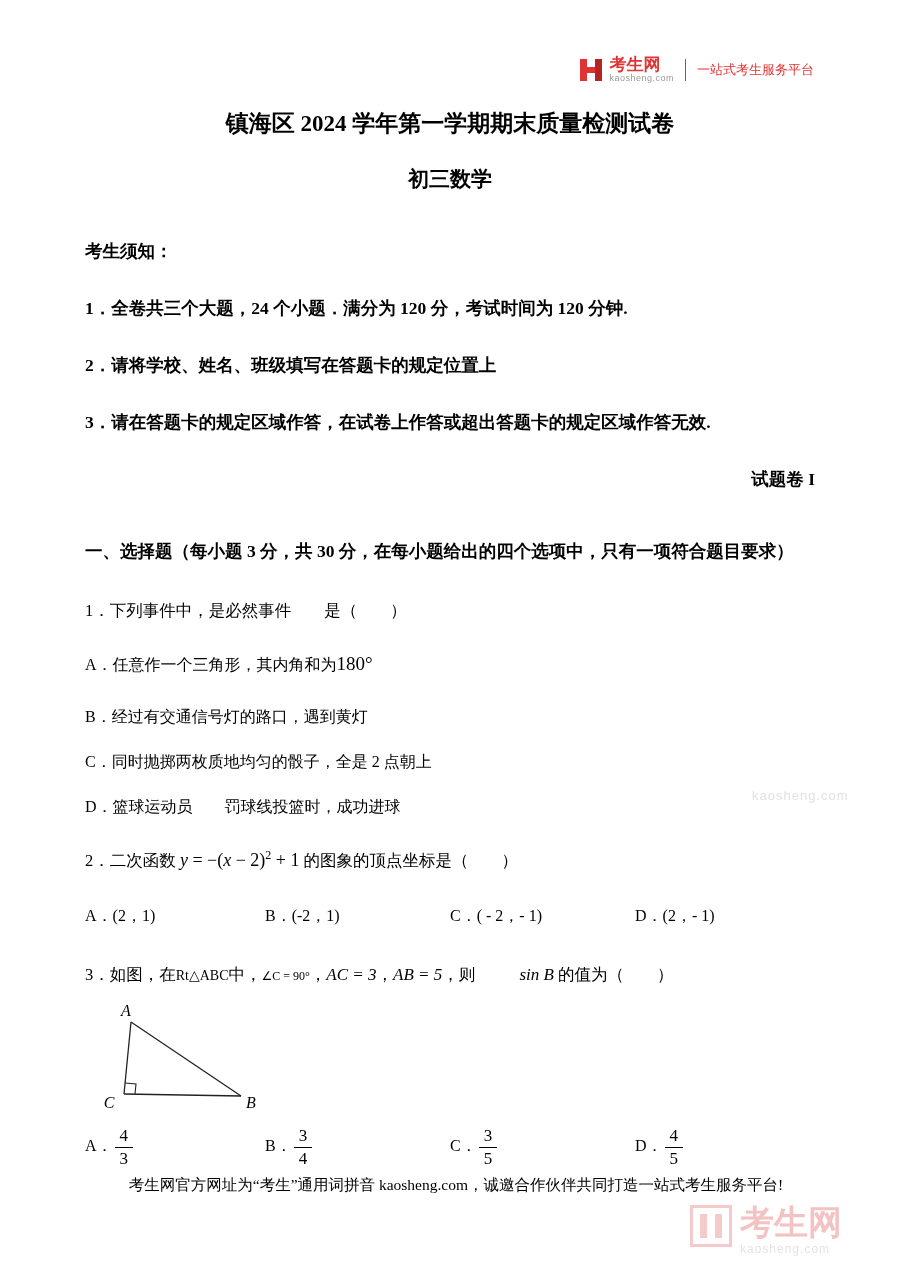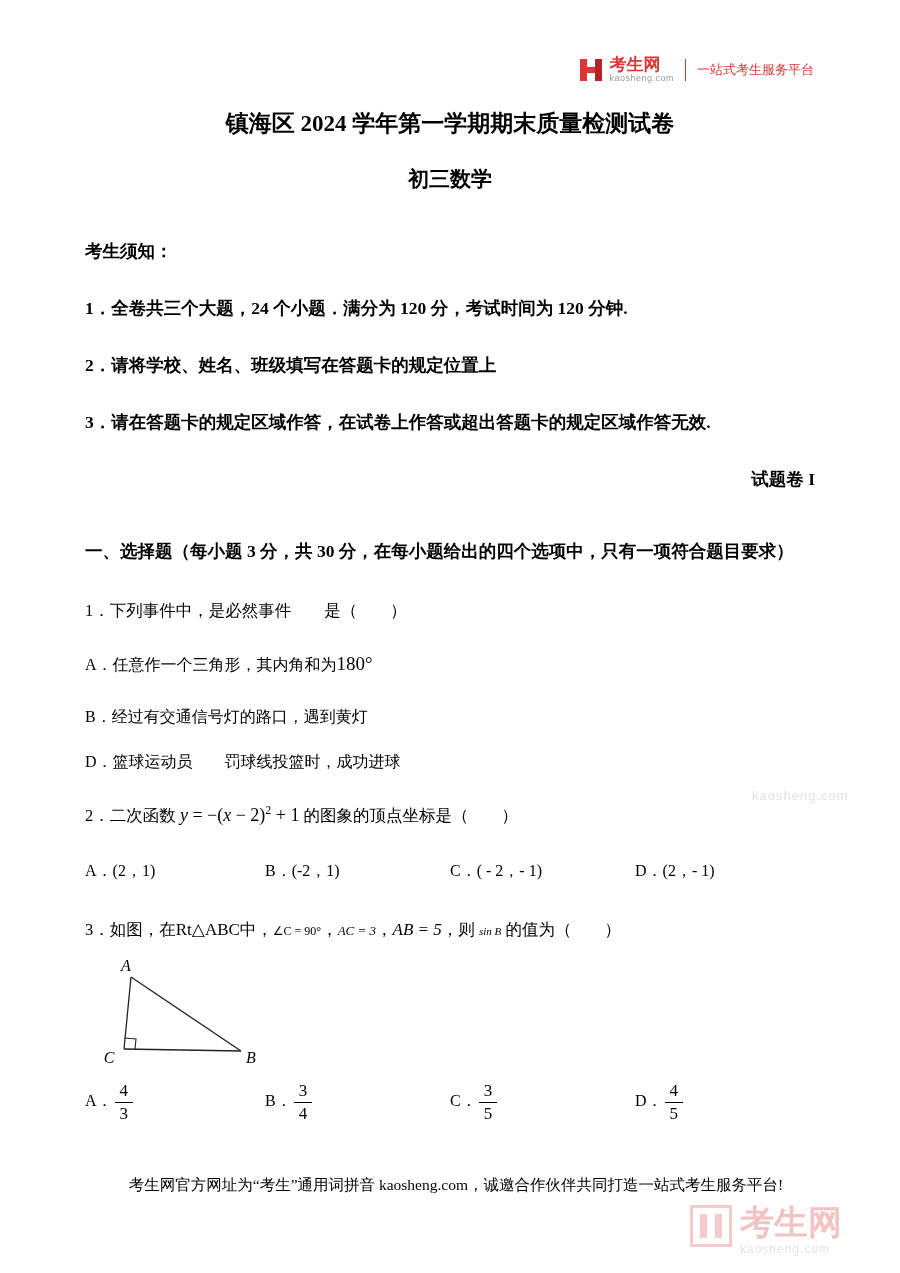--- a/index.html
+++ b/index.html
@@ -131,36 +131,37 @@
     <div class="notice-item">1．全卷共三个大题，24 个小题．满分为 120 分，考试时间为 120 分钟.</div>
     <div class="notice-item">2．请将学校、姓名、班级填写在答题卡的规定位置上</div>
     <div class="notice-item">3．请在答题卡的规定区域作答，在试卷上作答或超出答题卡的规定区域作答无效.</div>
 
     <div class="paper-heading">试题卷 I</div>
     <div class="section-heading">一、选择题（每小题 3 分，共 30 分，在每小题给出的四个选项中，只有一项符合题目要求）</div>
 
     <div class="stem">1．下列事件中，是必然事件　　是（　　）</div>
     <div class="option-line"><span>A．任意作一个三角形，其内角和为</span><span class="math-lg">180°</span></div>
     <div class="option-line">B．经过有交通信号灯的路口，遇到黄灯</div>
+    <div class="option-line tight">C．同时抛掷两枚质地均匀的骰子，全是 2 点朝上</div>
     <div class="option-line tight">D．篮球运动员　　罚球线投篮时，成功进球</div>
 
     <div class="q2-line">
       <span>2．二次函数</span>
       <span class="q2-formula"><span class="math">y</span><span> = −(</span><span class="math">x</span><span> − 2)</span><sup>2</sup><span> + 1</span></span>
       <span>的图象的顶点坐标是（　　）</span>
     </div>
     <div class="opts-row">
       <span class="col-a">A．(2，1)</span>
       <span class="col-b">B．(-2，1)</span>
       <span class="col-c">C．( - 2，- 1)</span>
       <span class="col-d">D．(2，- 1)</span>
     </div>
 
     <div class="stem">
-      <span>3．如图，在</span><span class="math-upright" style="font-size:17px;">Rt△ABC</span><span>中，</span><span style="font-size:12px;">∠C = 90°</span><span>，</span><span class="math" style="font-size:13px;">AC = 3</span><span>，</span><span class="math" style="font-size:17px;">AB = 5</span><span>，则 </span><span class="math" style="font-size:11px;">sin B</span><span> 的值为（　　）</span>
+      <span>3．如图，在</span><span class="math-upright" style="font-size:14px;">Rt△ABC</span><span>中，</span><span style="font-size:12px;">∠C = 90°</span><span>，</span><span class="math" style="font-size:17px;">AC = 3</span><span>，</span><span class="math" style="font-size:17px;">AB = 5</span><span>，则 </span><span class="math" style="font-size:17px;margin-left:40px;">sin B</span><span> 的值为（　　）</span>
     </div>
 
     <div class="figure-wrap">
       <svg width="175" height="112" viewBox="0 0 175 112">
 
         <line x1="32" y1="18" x2="25" y2="90" stroke="#222" stroke-width="1.3"></line>
         <line x1="25" y1="90" x2="142" y2="92" stroke="#222" stroke-width="1.3"></line>
         <line x1="32" y1="18" x2="142" y2="92" stroke="#222" stroke-width="1.3"></line>
 
         <polyline points="26,79 37,80 36,90" fill="none" stroke="#222" stroke-width="1.1"></polyline>

